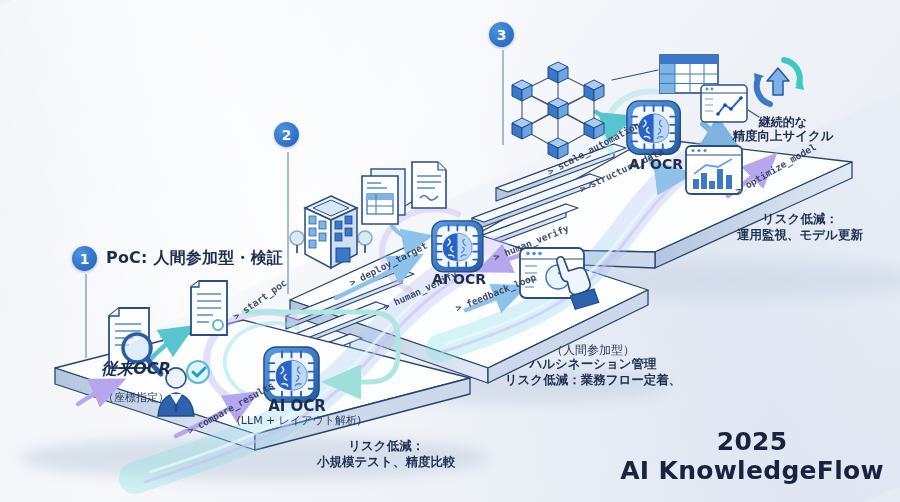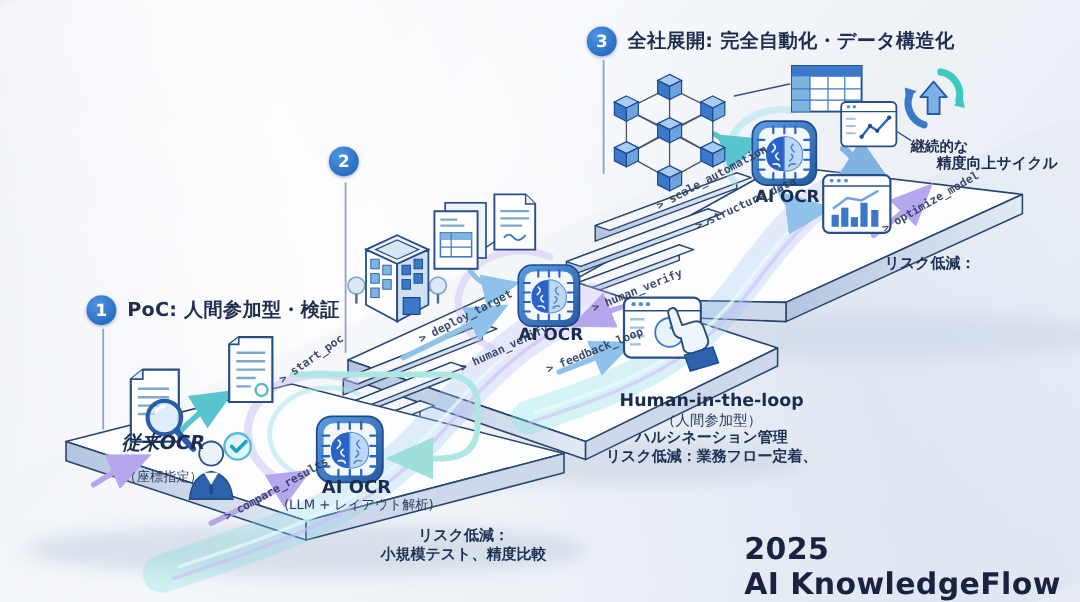--- a/index.html
+++ b/index.html
@@ -17,21 +17,21 @@
   .stepnum{width:25px;height:25px;border-radius:50%;flex:0 0 25px;
     background:radial-gradient(circle at 35% 30%,#4f93de,#2b6ec6 70%);
     color:#fff;font-weight:bold;font-size:14px;display:flex;align-items:center;justify-content:center;
     box-shadow:0 1px 3px rgba(30,60,110,.35);}
   .steptitle{font-weight:bold;font-size:16px;color:#1f2d4e;letter-spacing:.2px;}
   .nodelabel{font-weight:bold;color:#1c2c4e;text-align:center;transform:translateX(-50%);}
   .sub{font-weight:normal;font-size:11px;color:#2a3a5c;text-align:center;transform:translateX(-50%);}
   .risk{font-weight:bold;font-size:12.5px;line-height:1.3;color:#1d3152;text-align:center;}
   .tag{font-family:"DejaVu Sans Mono","Liberation Mono",monospace;font-weight:bold;
     font-size:9.5px;color:#2e3d5e;transform-origin:0 50%;opacity:.92;}
-  .footer{position:absolute;right:16px;top:444px;text-align:left;font-weight:bold;
+  .footer{position:absolute;right:16px;top:428px;text-align:center;font-weight:bold;
     color:#19233f;font-size:25px;line-height:1.14;letter-spacing:.3px;}
 </style>
 </head>
 <body>
 
 <div class="stage">
   <div class="streak s1"></div>
   <div class="streak s2"></div>
 
   <svg class="scene" width="900" height="502" viewBox="0 0 900 502">
@@ -340,48 +340,47 @@
 
   <div class="step" style="left:72px;top:246px;">
     <div class="stepnum">1</div>
     <div class="steptitle">PoC: 人間参加型・検証</div>
   </div>
   <div class="step" style="left:274px;top:122px;">
     <div class="stepnum">2</div>
   </div>
   <div class="step" style="left:489px;top:22px;">
     <div class="stepnum">3</div>
-    <div class="steptitle">全社展開: 完全自動化・データ構造化</div>
   </div>
 
   <div class="txt nodelabel" style="left:136px;top:359px;font-size:16px;font-style:italic;">従来OCR</div>
   <div class="txt sub" style="left:136px;top:390px;">（座標指定）</div>
 
   <div class="txt nodelabel" style="left:297px;top:397px;font-size:15px;">AI OCR</div>
   <div class="txt sub" style="left:299px;top:413px;">(LLM + レイアウト解析)</div>
 
   <div class="txt nodelabel" style="left:459px;top:271px;font-size:14px;">AI OCR</div>
   <div class="txt nodelabel" style="left:656px;top:156px;font-size:14px;">AI OCR</div>
 
-  <div class="txt nodelabel" style="left:593px;top:326px;font-size:14.5px;">Human-in-the-loop</div>
   <div class="txt sub" style="left:593px;top:342px;font-size:12px;text-align:right;">（人間参加型）</div>
 
   <div class="txt nodelabel" style="left:783px;top:114px;font-size:12px;">継続的な</div>
-  <div class="txt nodelabel" style="left:783px;top:128px;font-size:12.5px;margin-left:48px;">精度向上サイクル</div>
+  <div class="txt nodelabel" style="left:783px;top:128px;font-size:12.5px;">精度向上サイクル</div>
 
   <div class="txt risk" style="left:317px;top:438px;">
     <div>リスク低減：</div>
     <div>小規模テスト、精度比較</div>
   </div>
   <div class="txt risk" style="left:593px;top:356px;text-align:center;transform:translateX(-50%);">
     <div>ハルシネーション管理</div>
     <div>リスク低減：業務フロー定着、</div>
   </div>
   <div class="txt risk" style="left:737px;top:211px;">
     <div>リスク低減：</div>
+    <div>運用監視、モデル更新</div>
   </div>
 
   <div class="txt tag" style="left:234px;top:312px;transform:rotate(-35deg);">&gt; start_poc</div>
   <div class="txt tag" style="left:188px;top:426px;transform:rotate(-29deg);">&gt; compare_results</div>
   <div class="txt tag" style="left:350px;top:278px;transform:rotate(-27deg);">&gt; deploy_target</div>
   <div class="txt tag" style="left:384px;top:302px;transform:rotate(-25deg);">&gt; human_verify</div>
   <div class="txt tag" style="left:494px;top:252px;transform:rotate(-22deg);">&gt; human_verify</div>
   <div class="txt tag" style="left:456px;top:303px;transform:rotate(-22deg);">&gt; feedback_loop</div>
   <div class="txt tag" style="left:548px;top:167px;transform:rotate(-28deg);">&gt; scale_automation</div>
   <div class="txt tag" style="left:580px;top:184px;transform:rotate(-25deg);">&gt; structure_data</div>

